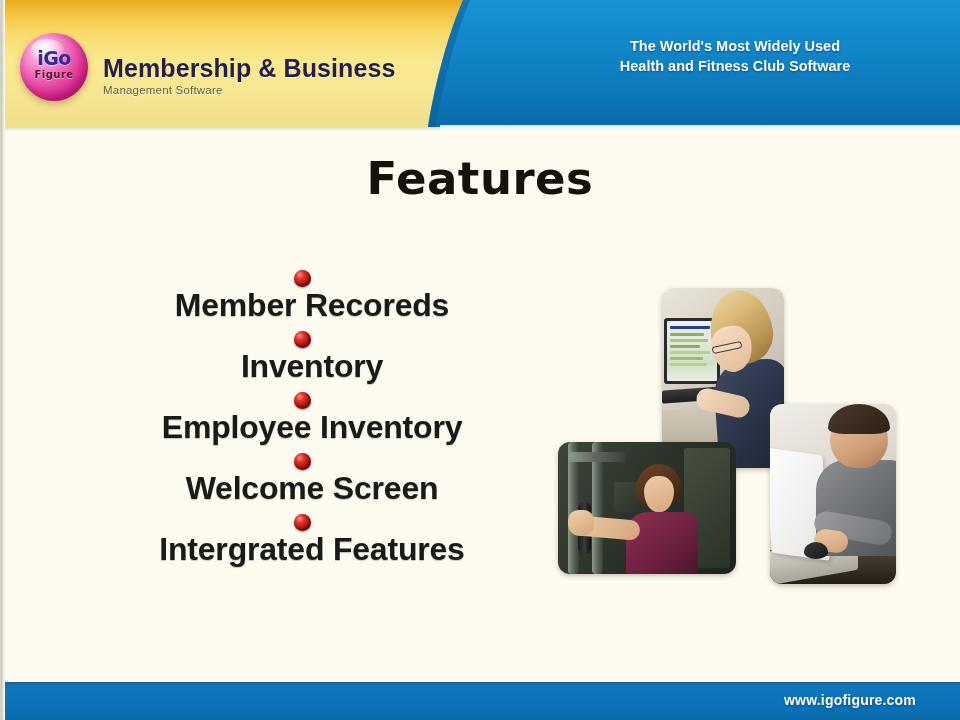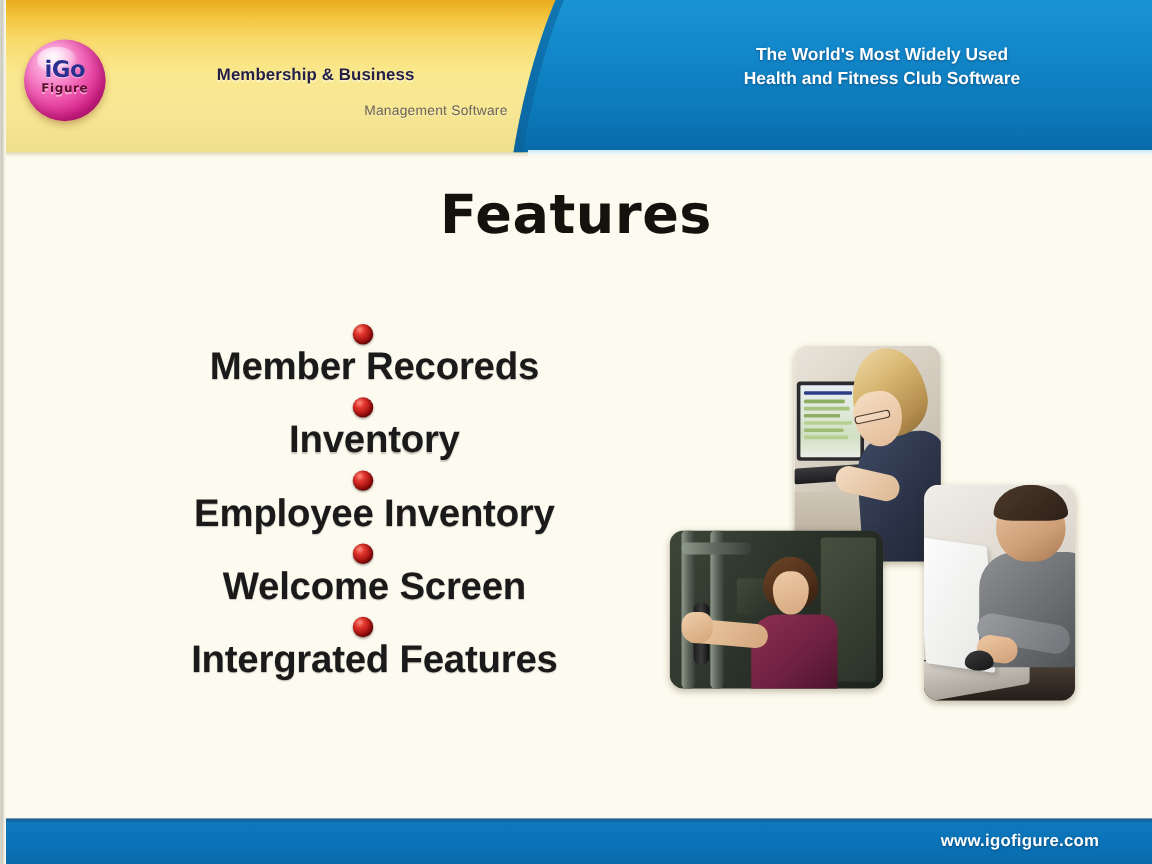--- a/index.html
+++ b/index.html
@@ -77,28 +77,27 @@
     font-family:"DejaVu Sans", sans-serif;
     text-shadow:0 1px 0 rgba(255,255,255,.5);
   }
   .logo-main { font-size:19px; letter-spacing:-.5px; }
   .logo-sub  { font-size:10px; color:#5e1030; margin-top:2px; letter-spacing:.5px; }
 
   #brand {
     position:absolute; left:103px; top:55px; z-index:20; width:320px;
   }
   #brand-title {
-    font-size:14px; font-weight:bold; color:#231f47;
+    font-size:25px; font-weight:bold; color:#231f47;
     letter-spacing:.1px; line-height:1.05;
     text-shadow:0 1px 0 rgba(255,255,255,.45);
-    text-align:center;
   }
   #brand-sub {
-    font-size:11.5px; color:#6a6352; text-align:right;
-    margin-top:17px; letter-spacing:.2px;
+    font-size:11.5px; color:#6a6352; text-align:left;
+    margin-top:3px; letter-spacing:.2px;
     text-shadow:0 1px 0 rgba(255,255,255,.45);
   }
 
   #tagline {
     position:absolute; left:520px; top:36px; width:430px; z-index:20;
     text-align:center; color:#ffffff;
     font-size:14.5px; font-weight:bold; line-height:1.38;
     text-shadow:0 1px 2px rgba(0,40,80,.55);
   }
 

